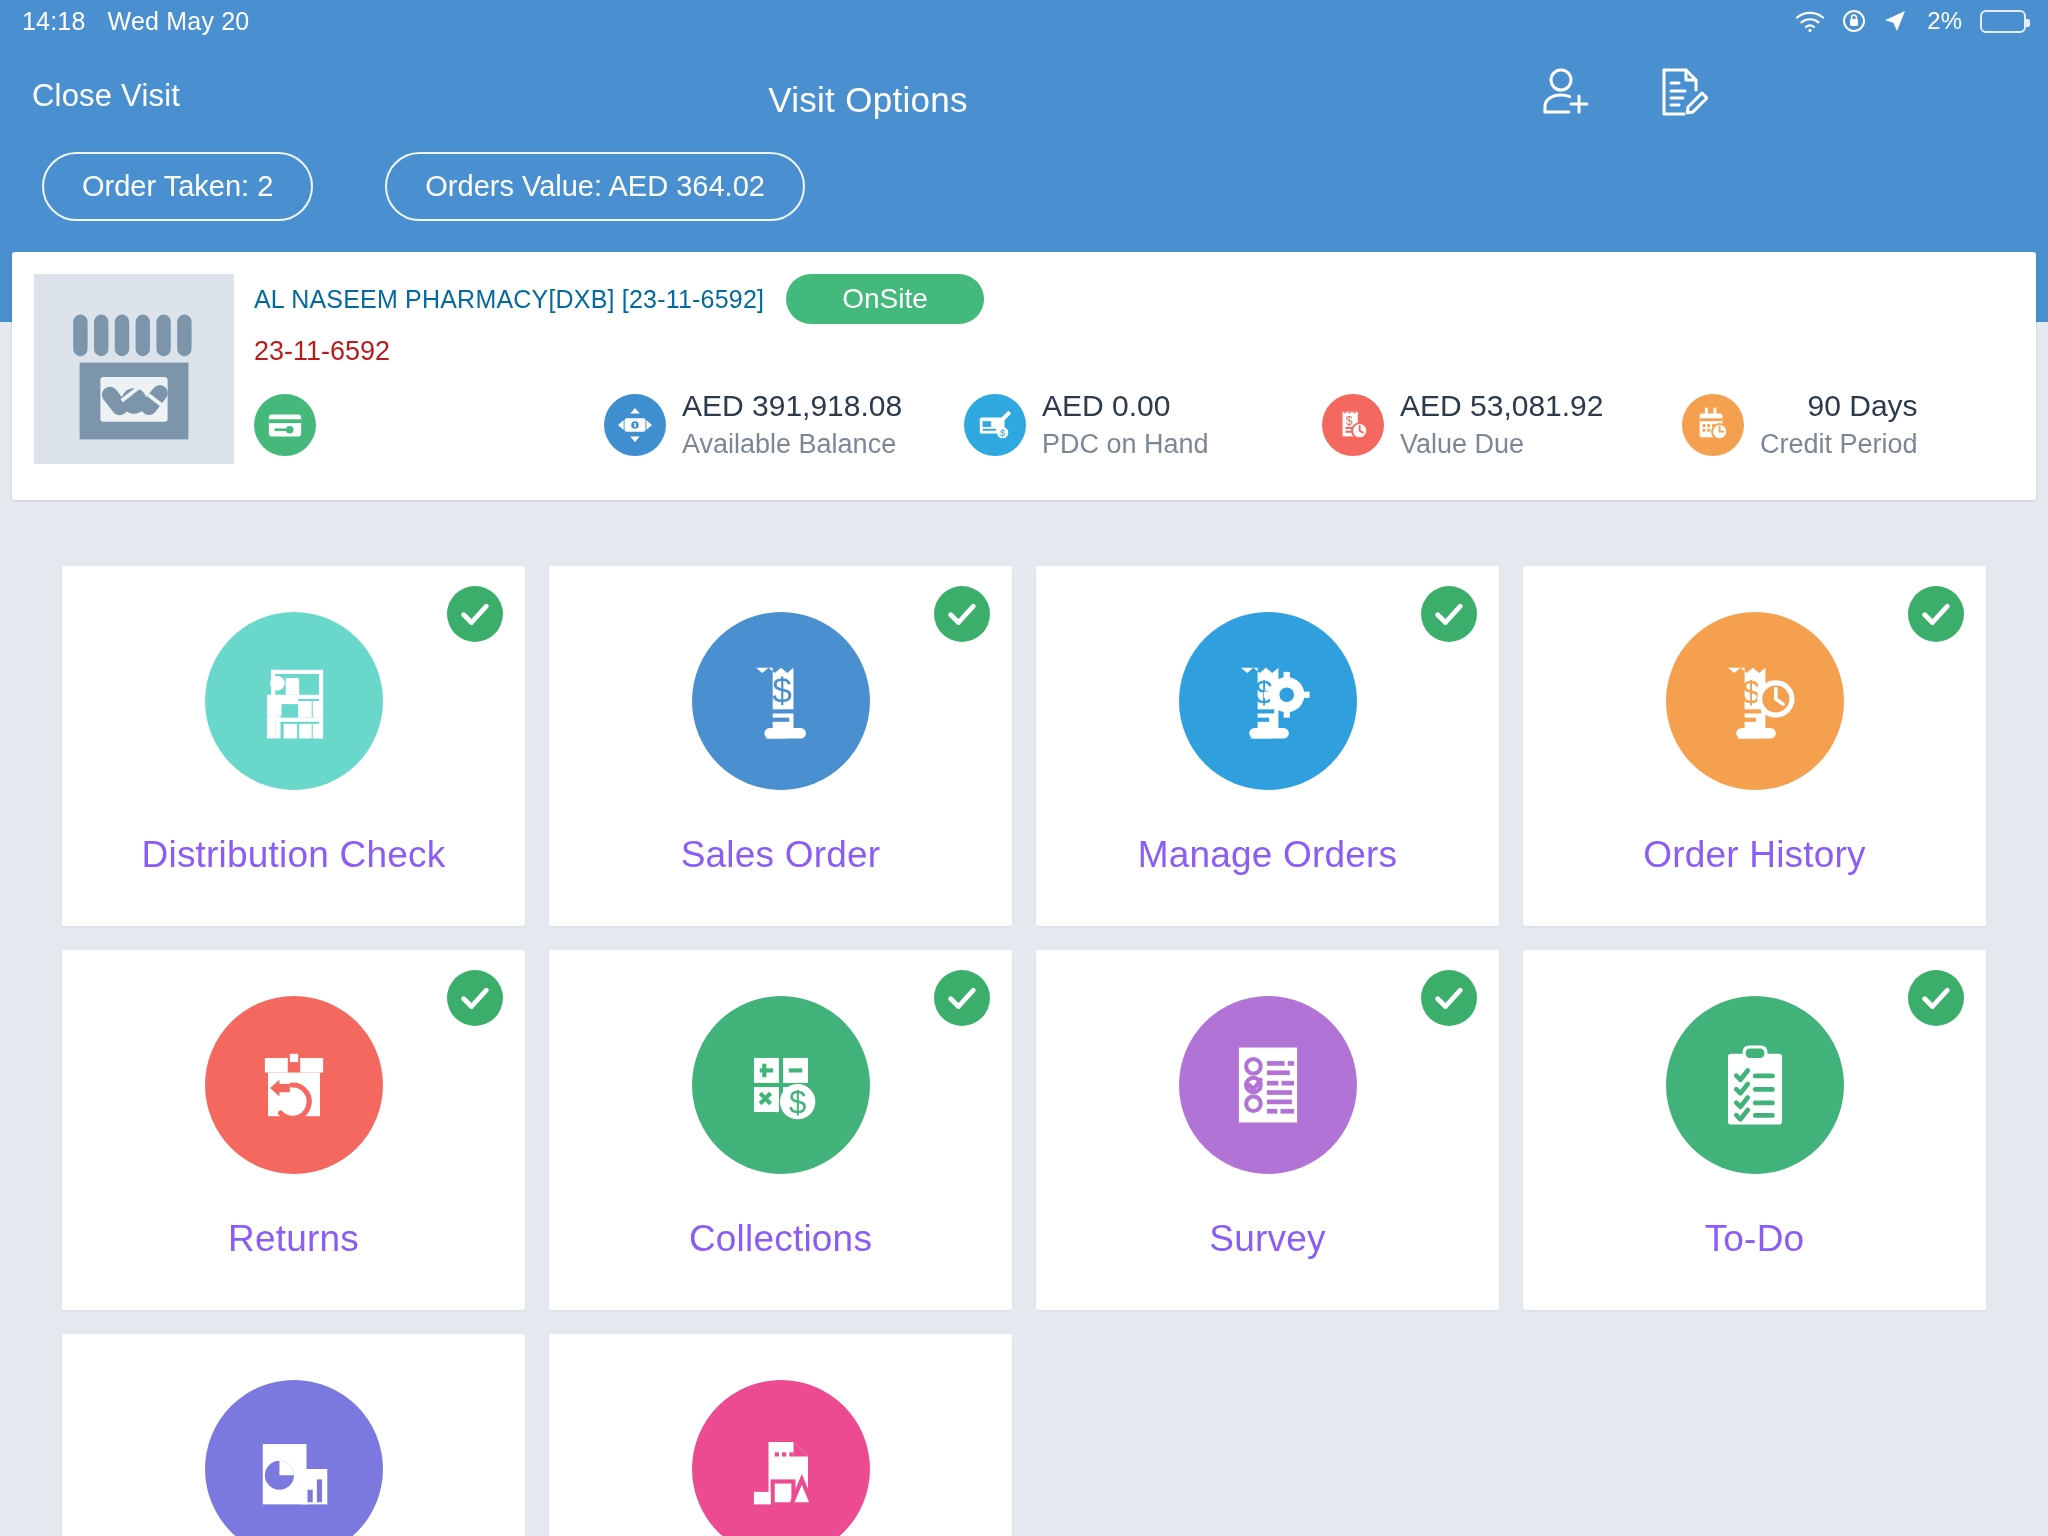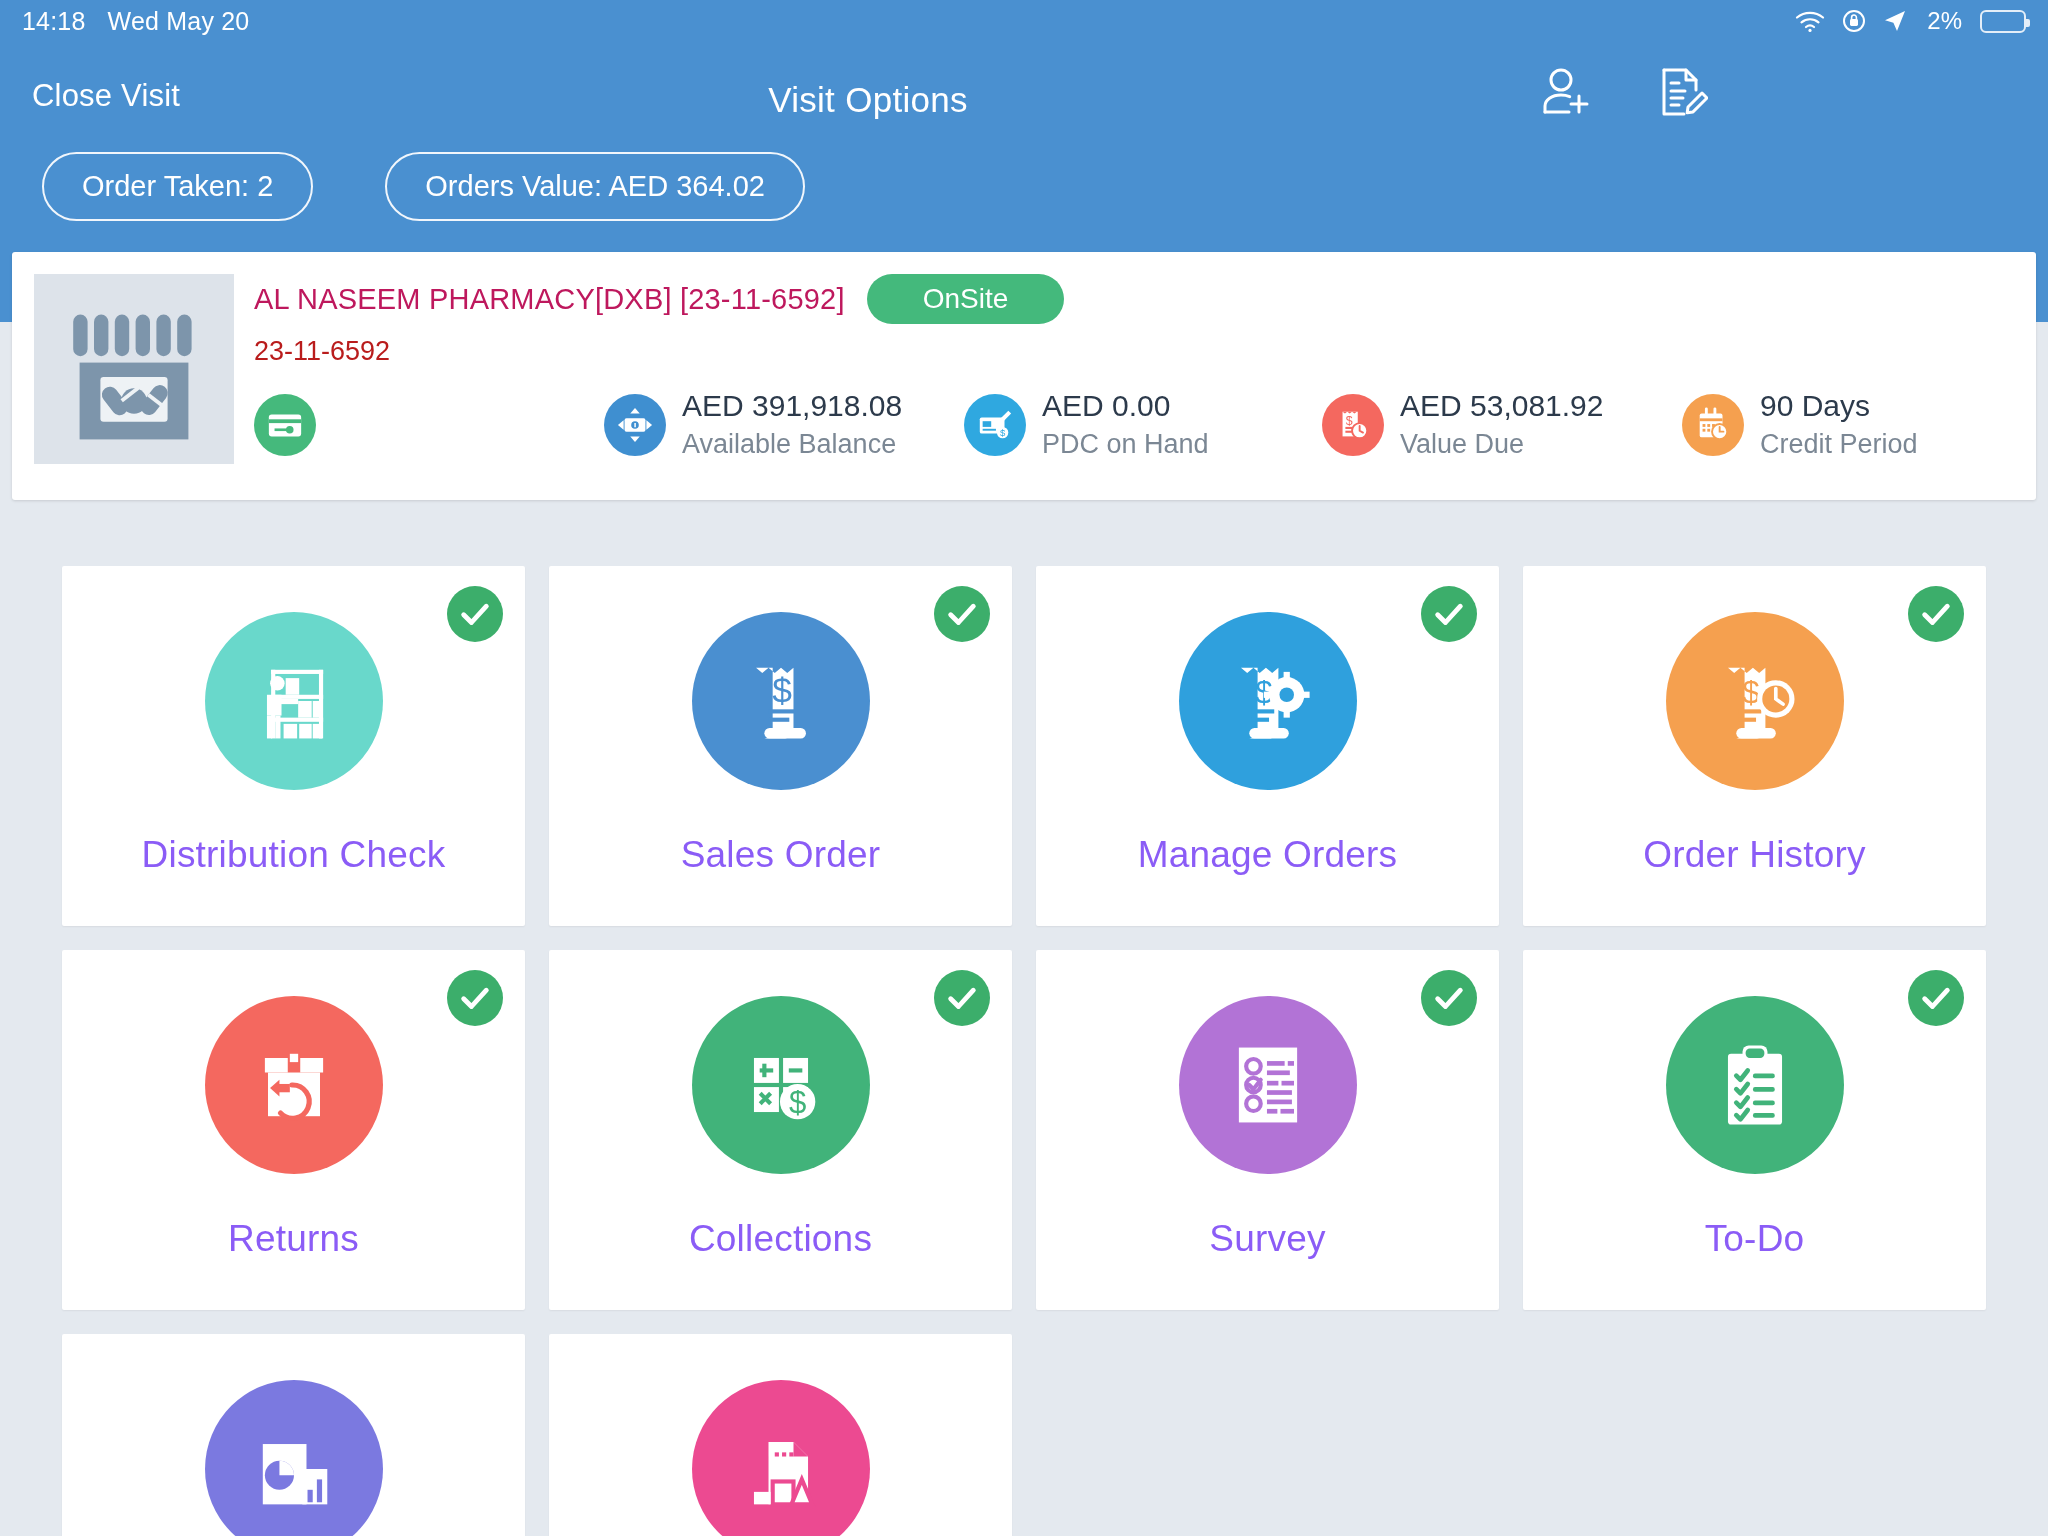--- a/index.html
+++ b/index.html
@@ -74,35 +74,35 @@
     display: flex; padding: 22px 20px 16px 22px;
   }
   .cust-thumb {
     width: 200px; height: 190px; background: #dde3ea; flex: 0 0 200px;
     display: flex; align-items: center; justify-content: center;
   }
   .cust-thumb svg { width: 160px; height: 160px; display: block; }
   .cust-body { flex: 1; padding-left: 20px; display: flex; flex-direction: column; }
   .cust-title-row { display: flex; align-items: center; gap: 22px; }
   .cust-name {
-    font-size: 29px; color: #be185d; letter-spacing: .2px; white-space: nowrap;
+    font-size: 25px; color: #0369a1; letter-spacing: .2px; white-space: nowrap;
   }
   .badge-onsite {
     background: #44b97c; color: #fff; border-radius: 26px;
     font-size: 28px; padding: 9px 56px; white-space: nowrap;
   }
   .cust-code { font-size: 27px; color: #b91c1c; margin-top: 12px; }
 
   .metrics { display: flex; margin-top: 22px; gap: 0; }
   .metric { display: flex; align-items: center; gap: 16px; }
   .metric:nth-child(1) { width: 350px; }
   .metric:nth-child(2) { width: 360px; }
   .metric:nth-child(3) { width: 358px; }
   .metric:nth-child(4) { width: 360px; }
-  .metric:nth-child(5) { width: 330px; }
+  .metric:nth-child(5) { width: 330px; text-align: right; }
   .metric-ico {
     width: 62px; height: 62px; border-radius: 50%;
     display: flex; align-items: center; justify-content: center; flex: 0 0 62px;
   }
   .metric-ico svg { width: 38px; height: 38px; display: block; }
   .metric-txt { display: flex; flex-direction: column; }
   .metric-val { font-size: 30px; color: #2c3a4b; white-space: nowrap; }
   .metric-lbl { font-size: 27px; color: #7b8794; margin-top: 6px; white-space: nowrap; }
 
   

